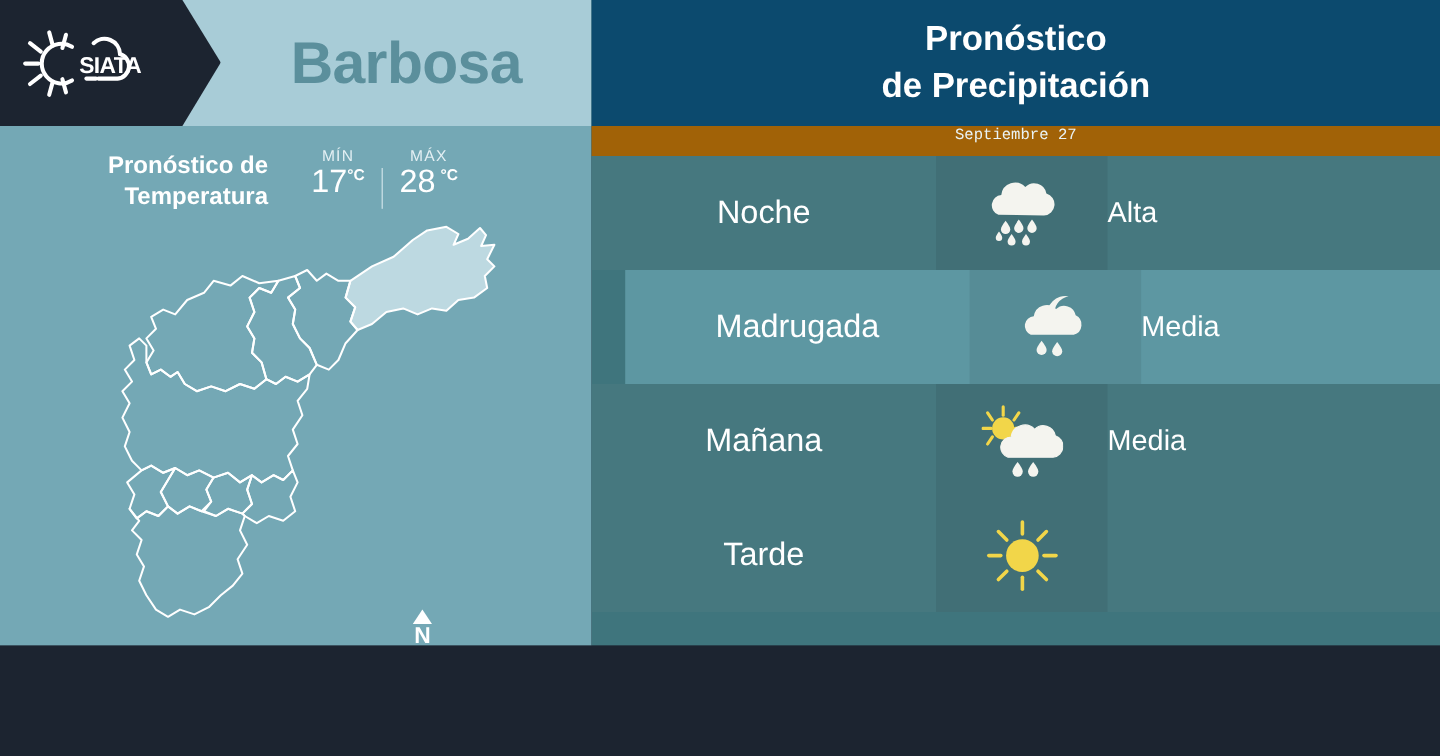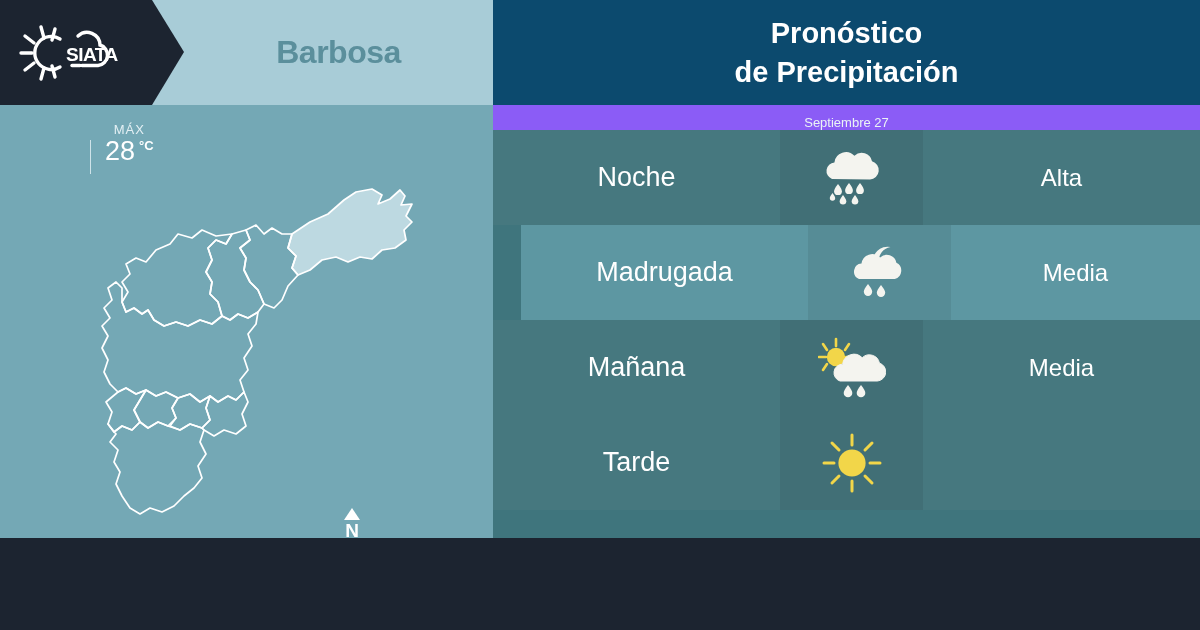--- a/index.html
+++ b/index.html
@@ -18,21 +18,21 @@
   .logo-badge {
     position:absolute; left:0; top:0; width:184px; height:105px;
     background:#1c2430;
     clip-path: polygon(0 0, 152px 0, 184px 52px, 152px 105px, 0 105px);
     display:flex; align-items:center; justify-content:flex-start; padding-left:14px;
   }
   .logo-badge svg { display:block; }
   .city-name {
     position:absolute; left:184px; top:0; width:309px; height:105px;
     display:flex; align-items:center; justify-content:center;
-    font-size:32px; font-weight:bold; color:#5b8f9c; letter-spacing:-0.5px;
+    font-size:49px; font-weight:bold; color:#5b8f9c; letter-spacing:-0.5px;
   }
 
   .temp-block { position:absolute; left:90px; top:122px; display:flex; align-items:flex-start; gap:22px; }
   .temp-title {
     color:#fff; font-size:20px; font-weight:bold; line-height:1.28; text-align:right;
     padding-top:4px;
   }
   .temp-vals { display:flex; align-items:flex-start; }
   .temp-col { display:flex; flex-direction:column; align-items:center; padding:0 14px; }
   .temp-col .lbl { color:#e4f0f4; font-size:13px; letter-spacing:1px; margin-bottom:1px; }
@@ -47,31 +47,31 @@
   .north .n-letter { color:#fff; font-size:19px; font-weight:bold; line-height:1; }
 
   
   .right-panel { position:absolute; left:493px; top:0; width:707px; height:538px; background:#3f757d; }
   .rp-header {
     height:105px; display:flex; flex-direction:column; align-items:center; justify-content:center;
     color:#fff; font-size:29px; font-weight:bold; line-height:1.33; text-align:center;
     background:#0c4a6e;
   }
   .date-bar {
-    height:25px; display:flex; align-items:flex-end; justify-content:center;
-    color:#eaf3f5; font-size:13px; background:#8b5cf6;
+    height:25px; display:flex; align-items:flex-start; justify-content:center;
+    color:#eaf3f5; font-size:13px; background:#a16207;font-family:Liberation Mono, monospace;
   }
   .frow { display:flex; align-items:center; height:95px; }
   .frow.shade-a { background:#5d97a2;margin-left:28px; }
   .frow.shade-b { background:#46787f; }
   .frow .c-period { flex:0 0 287px; text-align:center; color:#fff; font-size:27px; font-weight:300; }
   .frow .c-icon { flex:0 0 143px; display:flex; align-items:center; justify-content:center; }
   .frow.shade-a .c-icon { background:rgba(0,0,0,0.07); align-self:stretch; }
   .frow.shade-b .c-icon { background:rgba(0,0,0,0.07); align-self:stretch; }
-  .frow .c-prob { flex:1; text-align:center; color:#fff; font-size:24px; font-weight:300; }
+  .frow .c-prob { flex:1; text-align:left; color:#fff; font-size:24px; font-weight:300; }
 
   
   .footer { position:absolute; left:0; top:538px; width:1200px; height:92px; background:#1c2430; }
 </style>
 </head>
 <body>
 
 <div class="stage">
 
   <div class="left-panel">
@@ -93,21 +93,29 @@
             <path d="M66 43.5 l-8 0"></path>
           </g>
           <text x="52" y="39" fill="#fff" font-family="Liberation Sans, sans-serif" font-size="19" font-weight="bold" letter-spacing="-0.5">SIATA</text>
         </svg>
       </div>
 
       <div class="city-name">Barbosa</div>
     </div>
 
     <div class="temp-block">
+      <div class="temp-title">
+        <div>Pronóstico de</div>
+        <div>Temperatura</div>
+      </div>
       <div class="temp-vals">
+        <div class="temp-col">
+          <div class="lbl">MÍN</div>
+          <div class="val"><span>17</span><sup>°C</sup></div>
+        </div>
         <div class="temp-div"></div>
         <div class="temp-col">
           <div class="lbl">MÁX</div>
           <div class="val"><span>28</span><span class="unit-sp">°C</span></div>
         </div>
       </div>
     </div>
 
     <div class="map-wrap">
       <svg width="400" height="352" viewBox="0 0 400 352">

